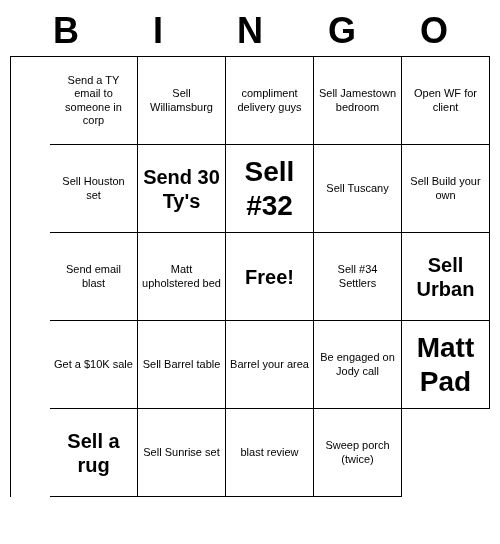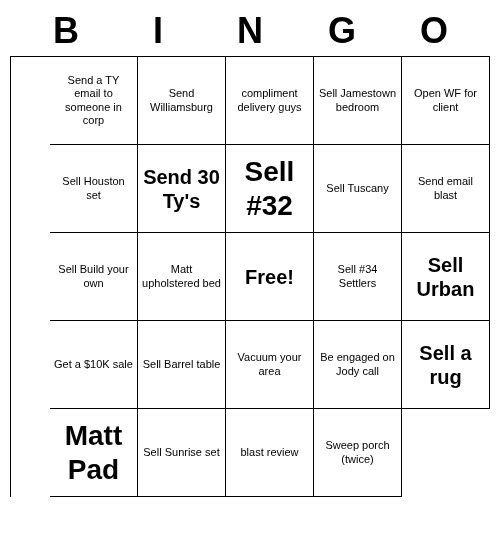--- a/index.html
+++ b/index.html
@@ -80,36 +80,36 @@
 <div class="bingo-header-cell">B</div>
     <div class="bingo-header-cell">I</div>
     <div class="bingo-header-cell">N</div>
     <div class="bingo-header-cell">G</div>
     <div class="bingo-header-cell">O</div>
   </div>
 
 <div class="bingo-grid">
 
 <div class="bingo-cell">Send a TY email to someone in corp</div>
-    <div class="bingo-cell">Send Williamsburg</div>
+    <div class="bingo-cell">Sell Williamsburg</div>
     <div class="bingo-cell">compliment delivery guys</div>
     <div class="bingo-cell">Sell Jamestown bedroom</div>
     <div class="bingo-cell">Open WF for client</div>
     <div class="bingo-cell">Sell Houston set</div>
     <div class="bingo-cell large-text">Send 30 Ty's</div>
     <div class="bingo-cell xlarge-text">Sell #32</div>
     <div class="bingo-cell">Sell Tuscany</div>
+    <div class="bingo-cell">Sell Build your own</div>
     <div class="bingo-cell">Send email blast</div>
-    <div class="bingo-cell">Sell Build your own</div>
     <div class="bingo-cell">Matt upholstered bed</div>
     <div class="bingo-cell free">Free!</div>
     <div class="bingo-cell">Sell #34 Settlers</div>
     <div class="bingo-cell large-text">Sell Urban</div>
     <div class="bingo-cell">Get a $10K sale</div>
     <div class="bingo-cell">Sell Barrel table</div>
-    <div class="bingo-cell">Vacuum your area</div>
+    <div class="bingo-cell">Barrel your area</div>
     <div class="bingo-cell">Be engaged on Jody call</div>
+    <div class="bingo-cell xlarge-text">Matt Pad</div>
     <div class="bingo-cell large-text">Sell a rug</div>
-    <div class="bingo-cell xlarge-text">Matt Pad</div>
     <div class="bingo-cell">Sell Sunrise set</div>
     <div class="bingo-cell">blast review</div>
     <div class="bingo-cell">Sweep porch (twice)</div>
   </div>
 
 </body></html>

